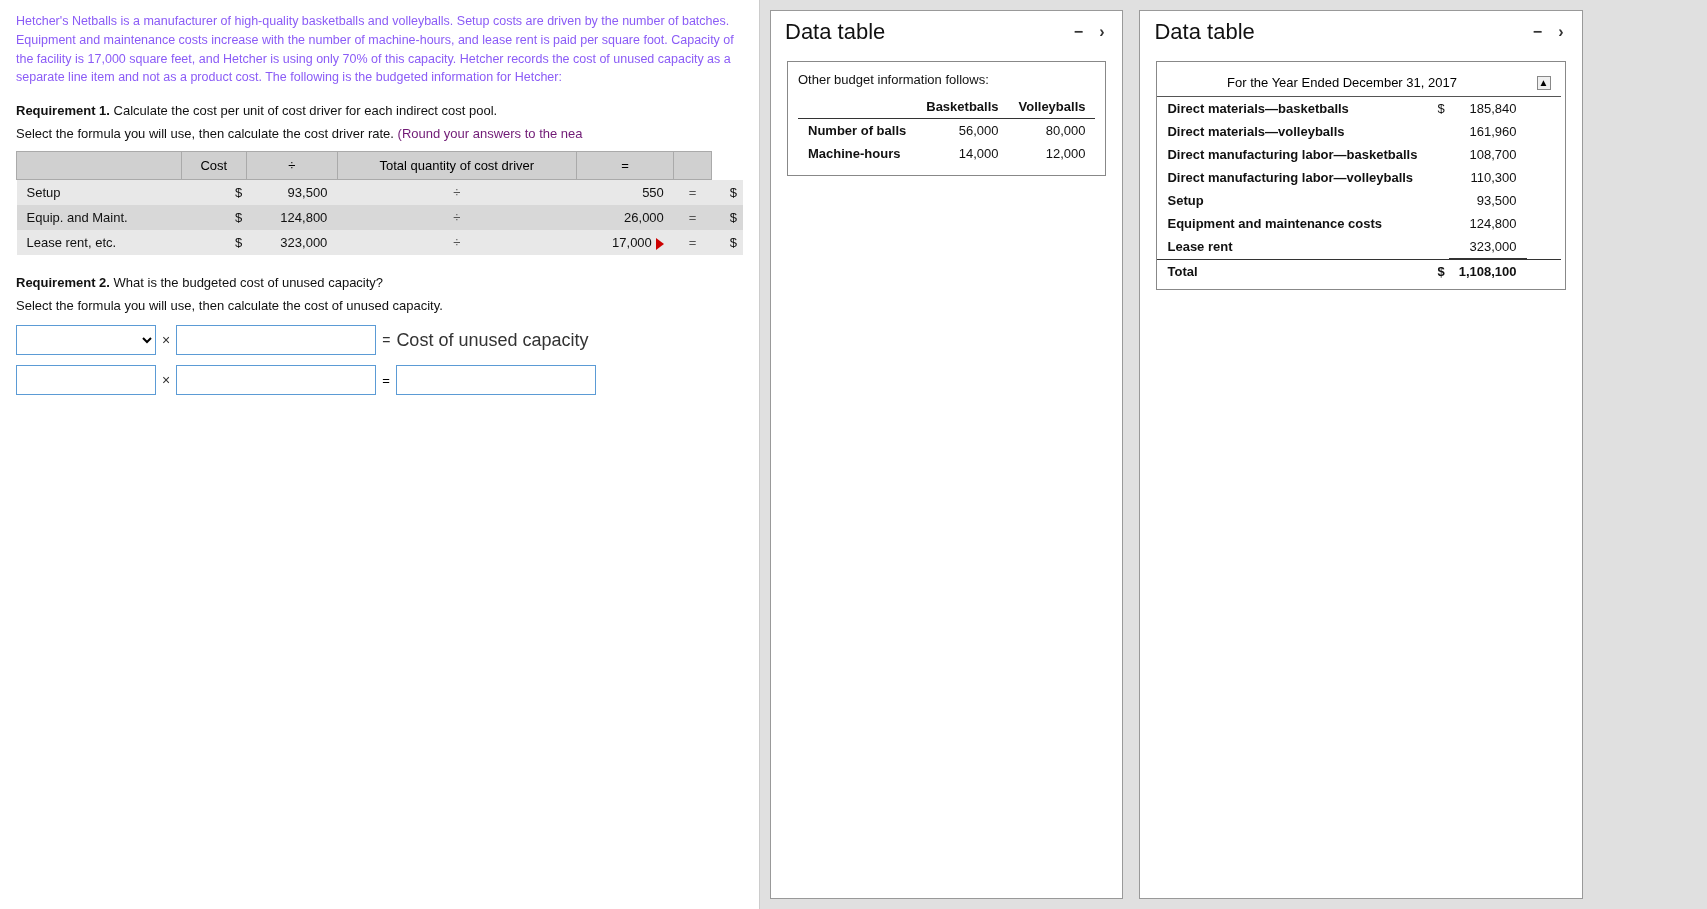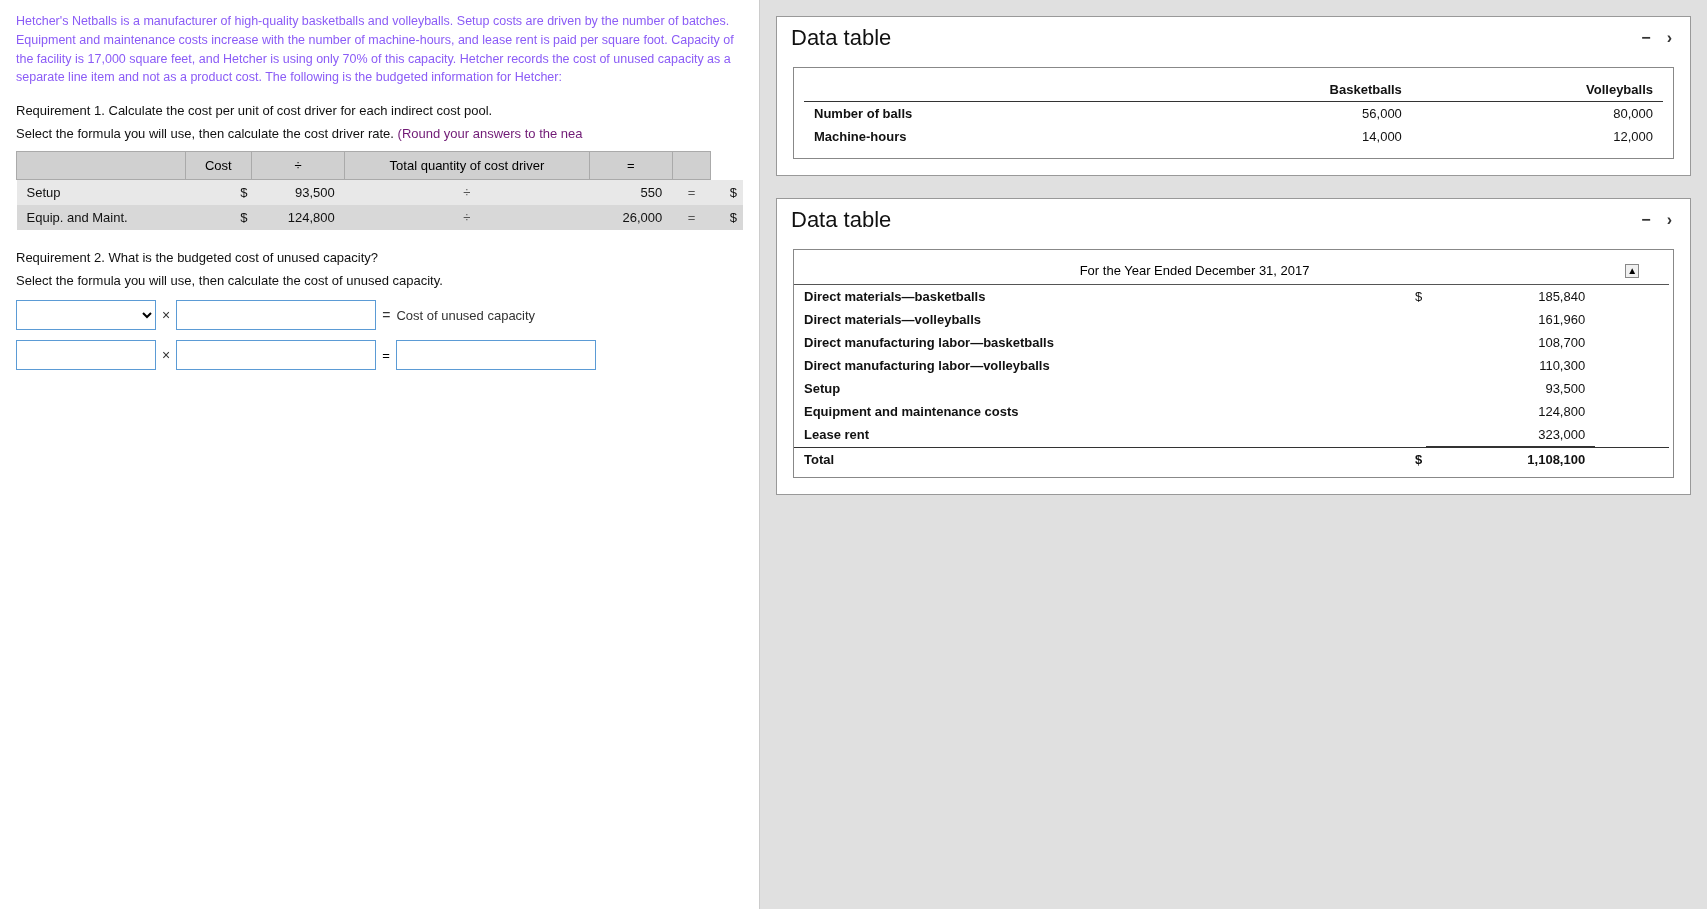--- a/index.html
+++ b/index.html
@@ -29,21 +29,21 @@
       color: #8b5cf6;
     }
 
     .requirement-heading {
       font-size: 13px;
       margin-bottom: 8px;
       color: #111;
     }
 
     .requirement-heading strong {
-      font-weight: normal;
+      font-weight: bold;
       text-align: center;
     }
 
     .formula-instruction {
       font-size: 13px;
       margin-bottom: 10px;
       color: #111;
     }
 
     .green-text {
@@ -152,21 +152,21 @@
       font-size: 14px;
       color: #333;
     }
 
     .req2-formula .equals {
       font-size: 14px;
       color: #333;
     }
 
     .req2-formula .label-text {
-      font-size: 13px;
+      font-size: 18px;
       color: #333;
     }
 
     .req2-row2 {
       display: flex;
       align-items: center;
       gap: 6px;
       margin-bottom: 10px;
     }
 
@@ -208,23 +208,23 @@
       font-weight: bold;
       color: #111;
       text-decoration: none;
       cursor: pointer;
     }
 
     
     .right-panel {
       flex: 1;
       background: #e0e0e0;
-      padding: 16px;
+      padding: 10px;
       display: flex;
-      flex-direction: column;
+      flex-direction: row;
       gap: 8px;
       overflow-y: auto;
     }
 
     
     .data-card {
       background: #fff;
       border: 1px solid #999;
       margin-bottom: 0;
       position: relative;
@@ -431,20 +431,31 @@
     <td>Equip. and Maint.</td>
     <td class="dollar">$</td>
     <td class="number">124,800</td>
     <td class="center">÷</td>
     <td class="number">
       26,000
     </td>
     <td class="center">=</td>
     <td class="result">$</td>
   </tr>
+        <tr>
+    <td>Lease rent, etc.</td>
+    <td class="dollar">$</td>
+    <td class="number">323,000</td>
+    <td class="center">÷</td>
+    <td class="number">
+      17,000<span class="red-triangle"></span>
+    </td>
+    <td class="center">=</td>
+    <td class="result">$</td>
+  </tr>
       </tbody>
   </table>
 
   <div class="req2-section">
     <p class="requirement-heading">
       <strong>Requirement 2.</strong><span> What is the budgeted cost of unused capacity?</span>
     </p>
     <p class="formula-instruction">Select the formula you will use, then calculate the cost of unused capacity.</p>
 
     <div class="req2-formula">
@@ -473,20 +484,21 @@
   <div class="data-card">
     <div class="data-card-header">
       <span class="data-card-title">Data table</span>
       <div class="card-controls">
         <button class="card-btn">−</button>
         <button class="card-btn">›</button>
       </div>
     </div>
     <div class="data-card-body">
       <div class="budget-table-wrapper">
+        <p class="budget-table-header">Other budget information follows:</p>
         <table class="budget-table">
           <thead>
             <tr>
               <th class="empty"></th>
               <th>Basketballs</th>
               <th>Volleyballs</th>
             </tr>
           </thead>
           <tbody id="budget-table-body">
           <tr>

